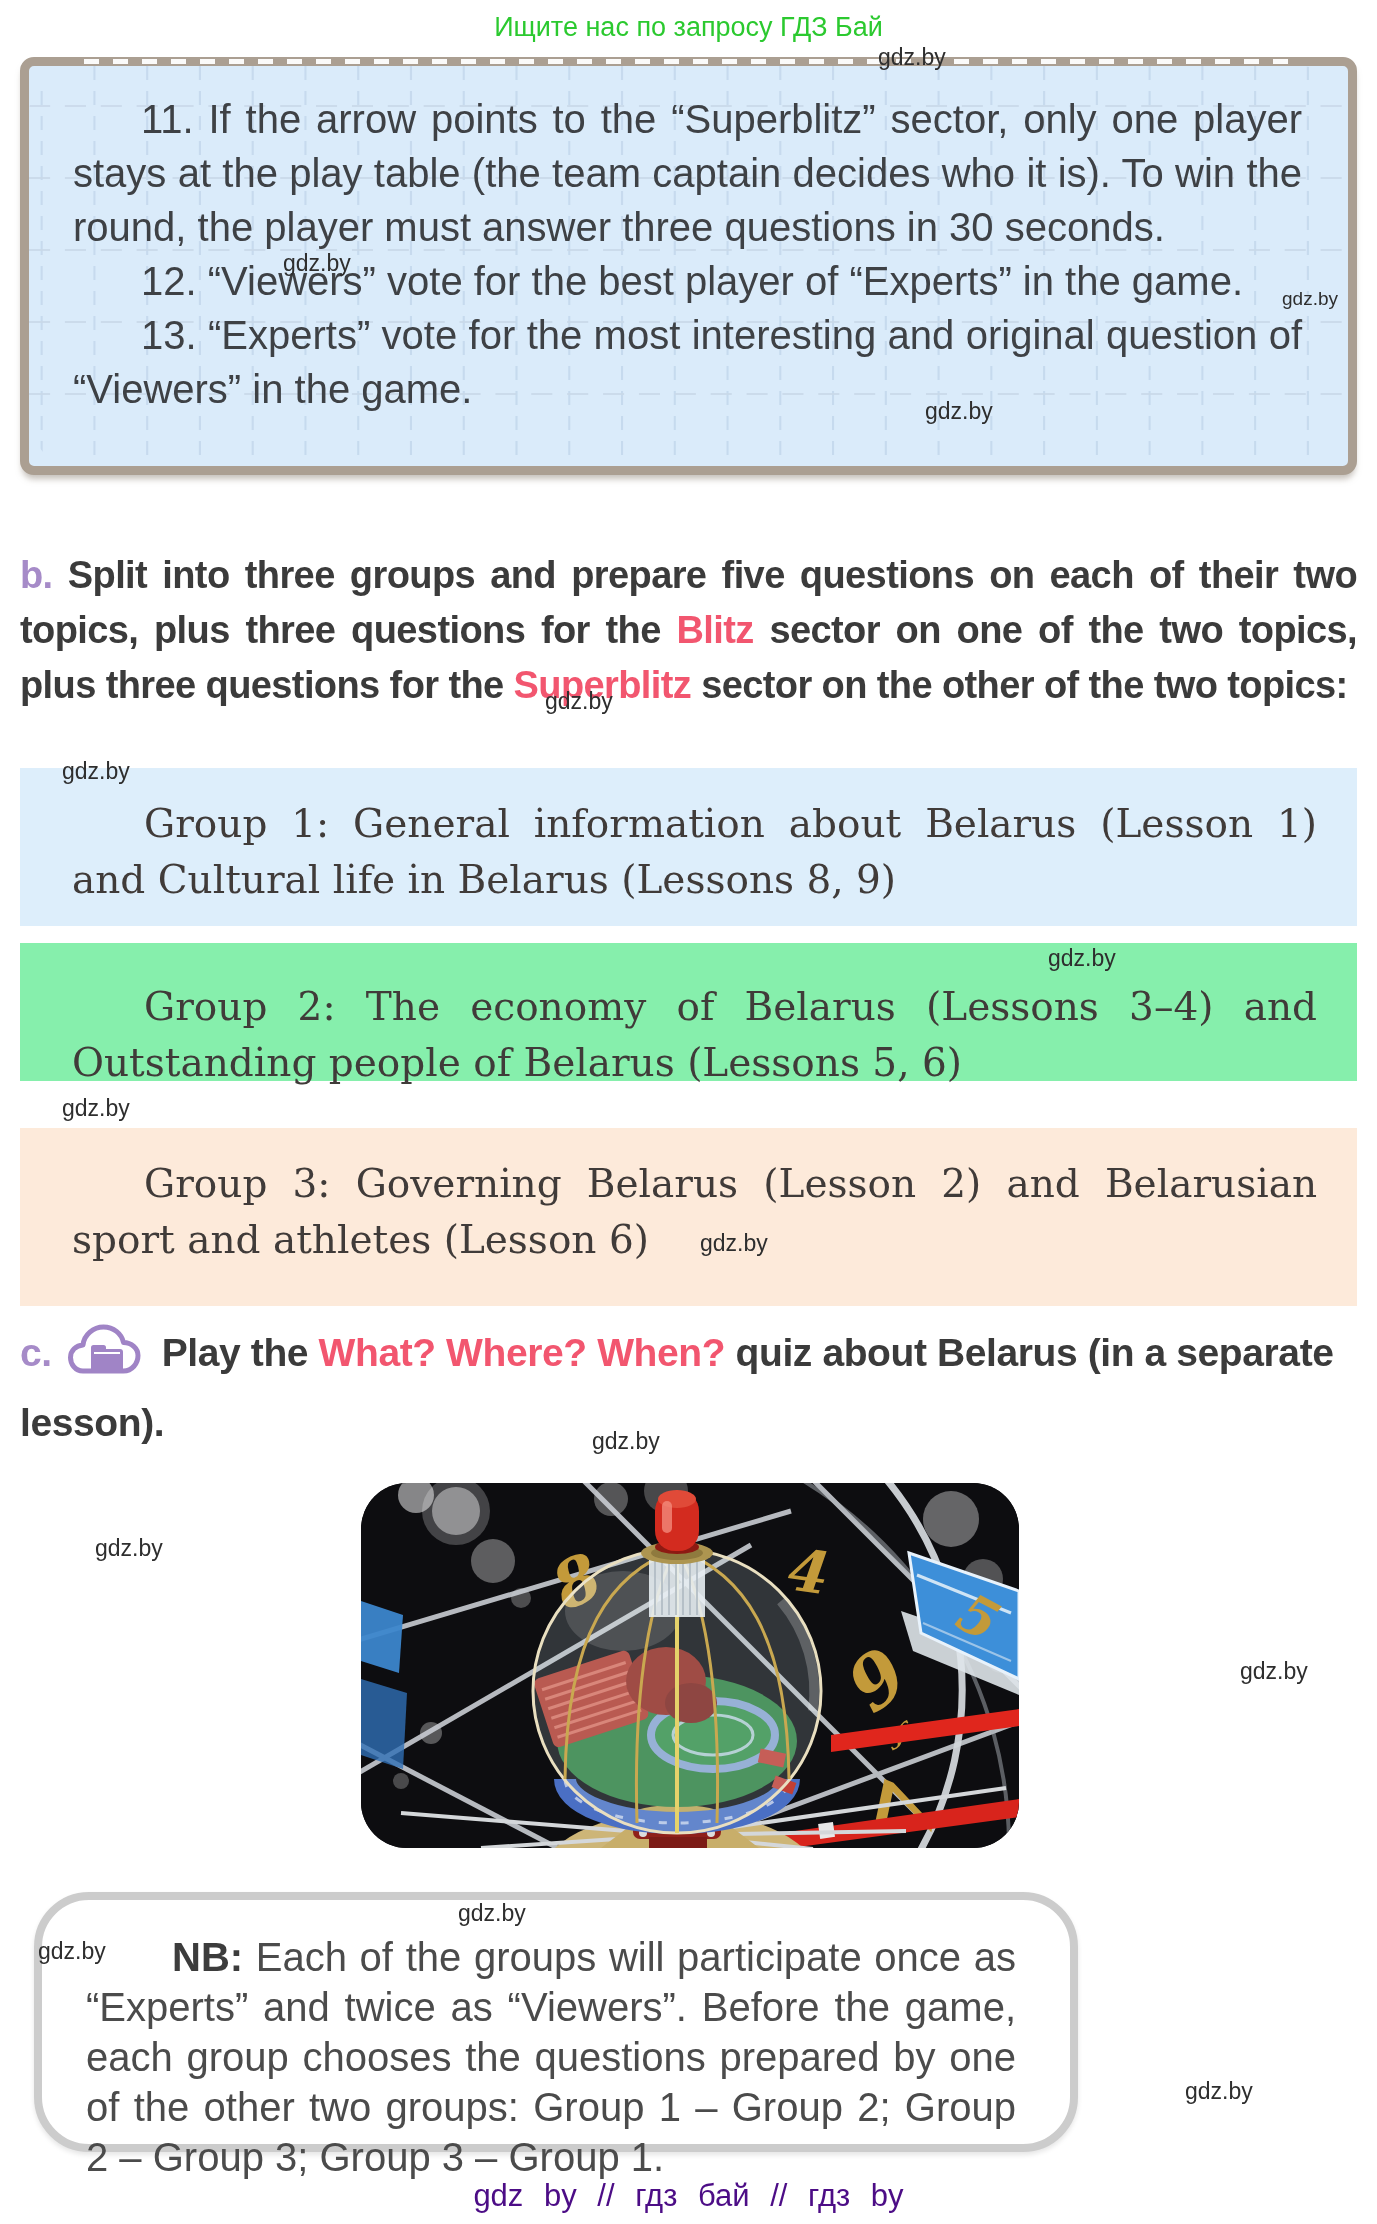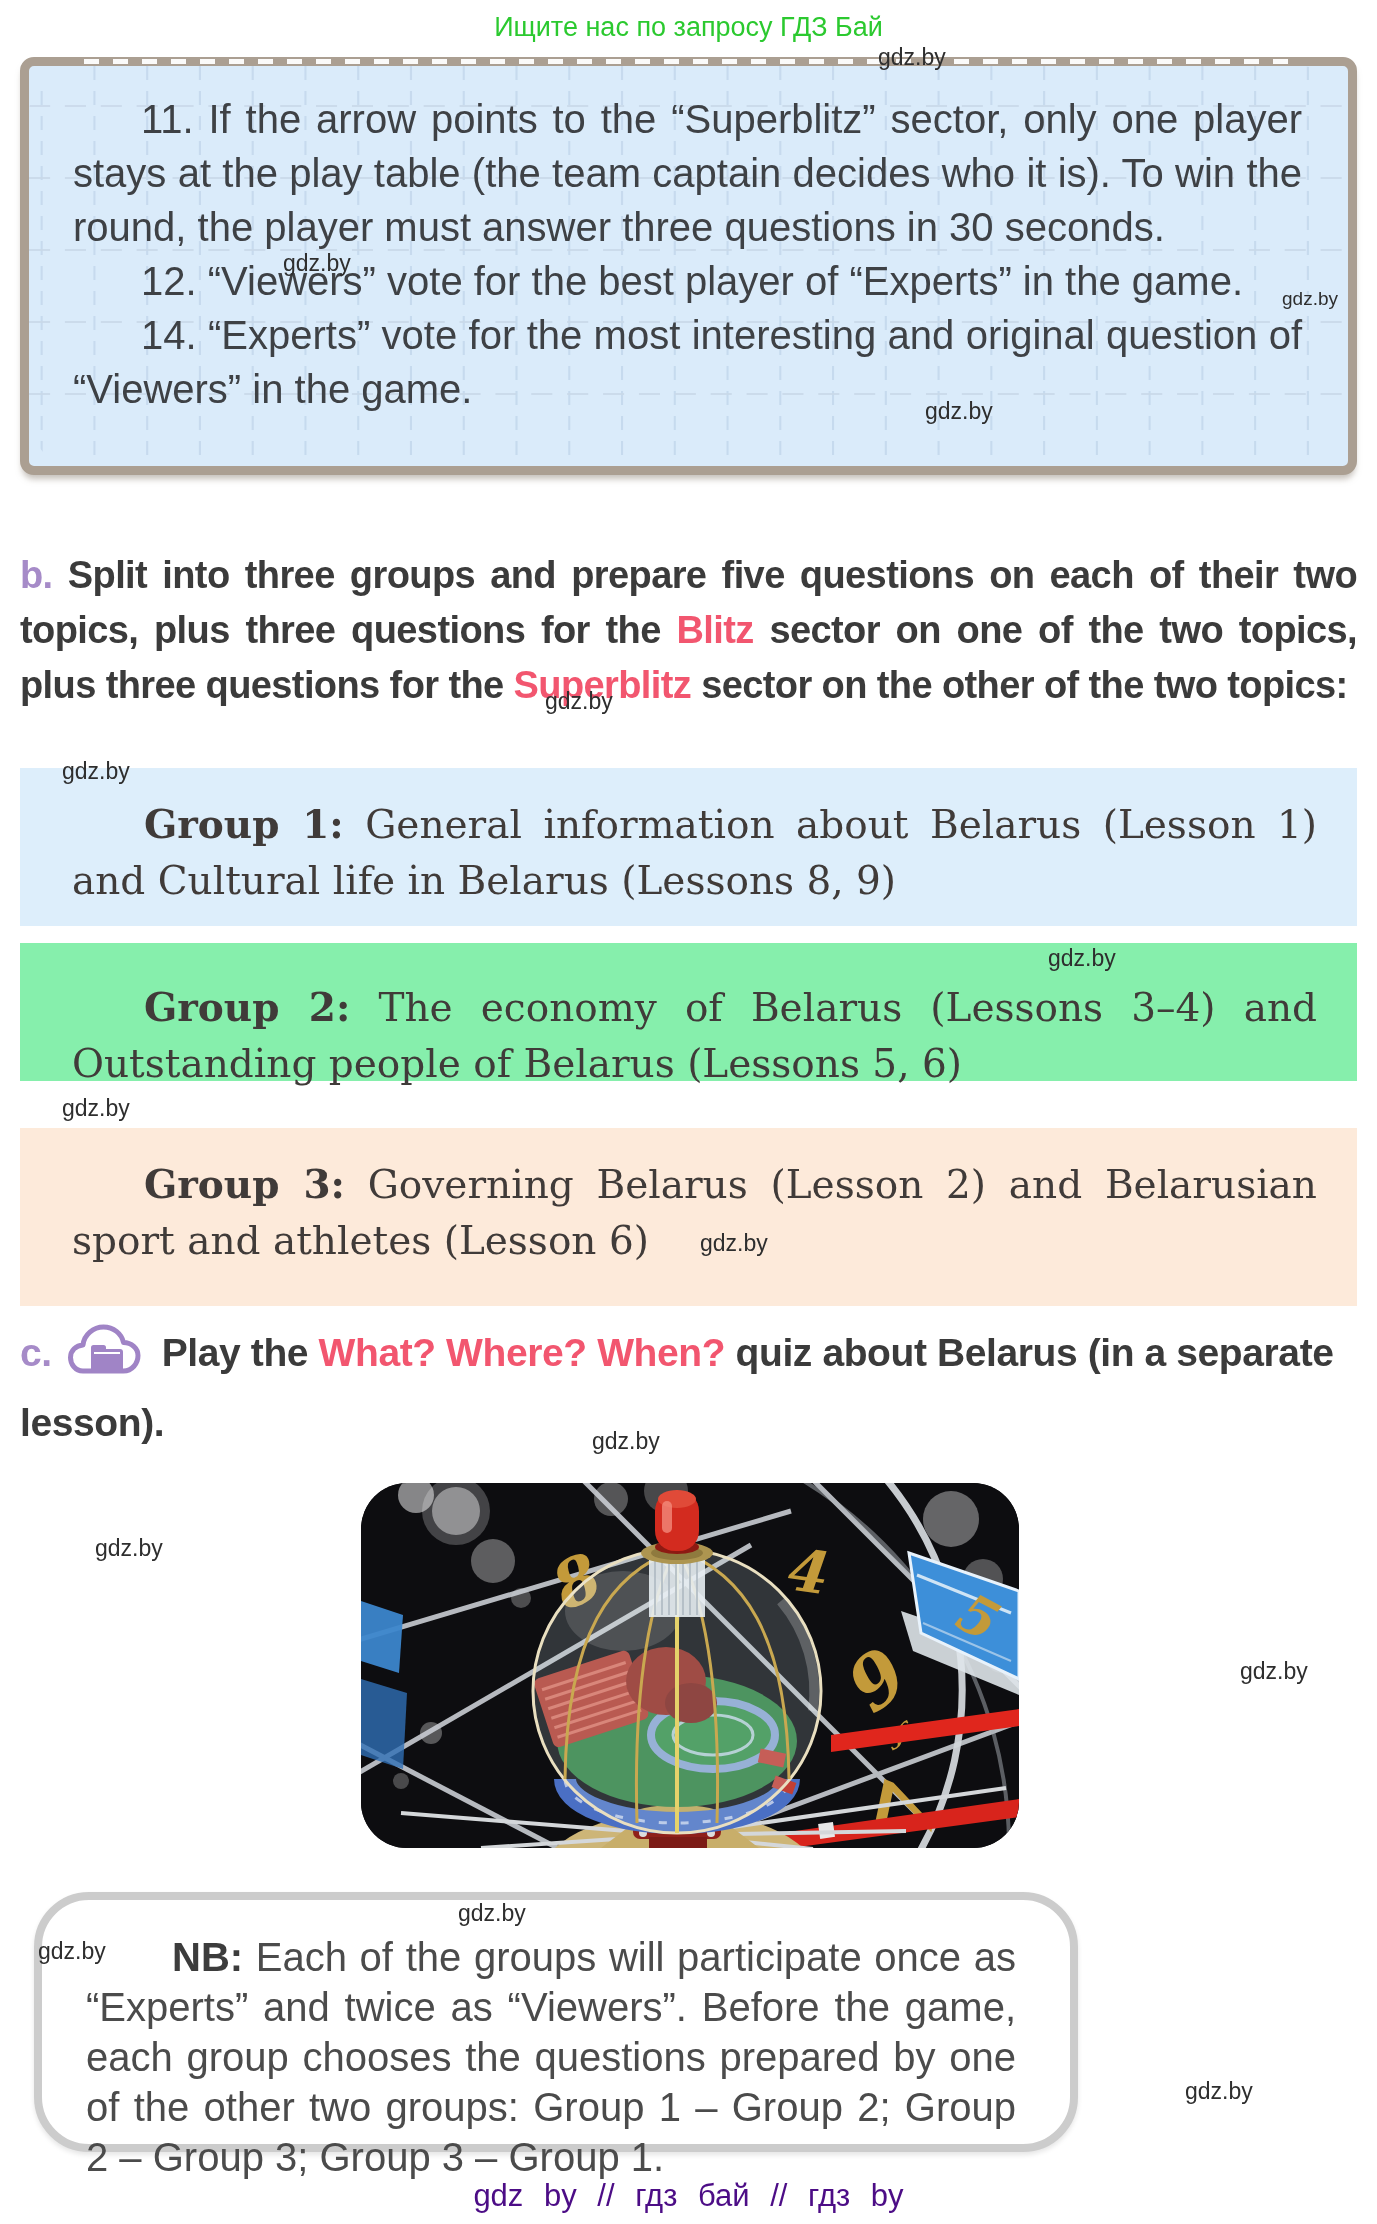--- a/index.html
+++ b/index.html
@@ -31,21 +31,21 @@
   .pink { color:#f2566f; }
 
   
   .group-box { position:absolute; left:20px; width:1337px; box-sizing:border-box;
                padding:28px 40px 0 52px; font-family:"DejaVu Serif", serif;
                font-size:39px; line-height:56px; color:#403b39; }
   .group-box p { margin:0; text-indent:72px; text-align:justify; }
   .gb1 { top:768px; height:158px; background:#ddeefb; }
   .gb2 { top:943px; height:138px; background:#86efac; padding-top:36px; }
   .gb3 { top:1128px; height:178px; background:#fdeada; }
-  .group-title { font-weight:bold; }
+  .group-title { font-weight:normal; }
 
   
   .task-c { position:absolute; left:20px; top:1320px; width:1337px; font-size:39px;
             font-weight:bold; line-height:56px; color:#3b3b3b; letter-spacing:-0.4px; }
   .c-icon { display:inline-block; vertical-align:-14px; margin:0 20px 0 16px; }
 
   
   .photo { position:absolute; left:361px; top:1483px; width:658px; height:365px;
            border-radius:46px; overflow:hidden; background:#0c0c0e; }
 
@@ -113,21 +113,21 @@
         <line x1="1162" y1="0" x2="1162" y2="400" stroke="#c3d8ec" stroke-width="2" stroke-dasharray="14 11" opacity="0.85"></line>
         <line x1="1212" y1="0" x2="1212" y2="400" stroke="#c3d8ec" stroke-width="2" stroke-dasharray="14 11" opacity="0.85"></line>
         <line x1="0" y1="40" x2="1250" y2="40" stroke="#c9d9e9" stroke-width="2" stroke-dasharray="20 14" opacity="0.85"></line>
         <line x1="0" y1="112" x2="1250" y2="112" stroke="#c9d9e9" stroke-width="2" stroke-dasharray="20 14" opacity="0.85"></line>
         <line x1="0" y1="184" x2="1250" y2="184" stroke="#c9d9e9" stroke-width="2" stroke-dasharray="20 14" opacity="0.85"></line>
         <line x1="0" y1="256" x2="1250" y2="256" stroke="#c9d9e9" stroke-width="2" stroke-dasharray="20 14" opacity="0.85"></line>
         <line x1="0" y1="328" x2="1250" y2="328" stroke="#c9d9e9" stroke-width="2" stroke-dasharray="20 14" opacity="0.85"></line>
       </svg>
     <p>11. If the arrow points to the “Superblitz” sector, only one player stays at the play table (the team captain decides who it is). To win the round, the player must answer three questions in 30 seconds.</p>
     <p>12. “Viewers” vote for the best player of “Experts” in the game.</p>
-    <p>14. “Experts” vote for the most interesting and original question of “Viewers” in the game.</p>
+    <p>13. “Experts” vote for the most interesting and original question of “Viewers” in the game.</p>
   </div>
 
   <div class="task-b">
     <span class="label-purple">b.</span><span> Split into three groups and prepare five questions on each of their two topics, plus three questions for the </span><span class="pink">Blitz</span><span> sector on one of the two topics, plus three questions for the </span><span class="pink">Superblitz</span><span> sector on the other of the two topics:</span>
   </div>
 
   <div class="group-box gb1">
     <p><span class="group-title">Group 1:</span><span> General information about Belarus (Lesson 1) and Cultural life in Belarus (Lessons 8, 9)</span></p>
   </div>
   <div class="group-box gb2">

